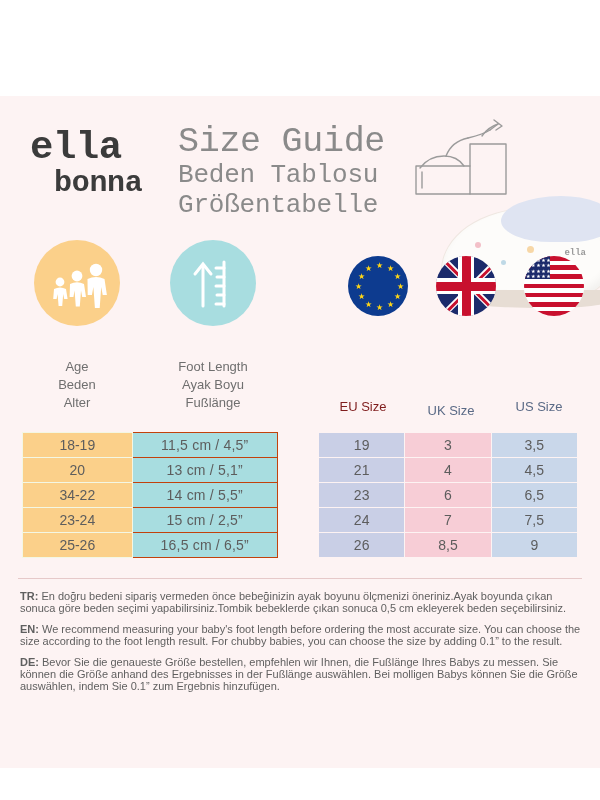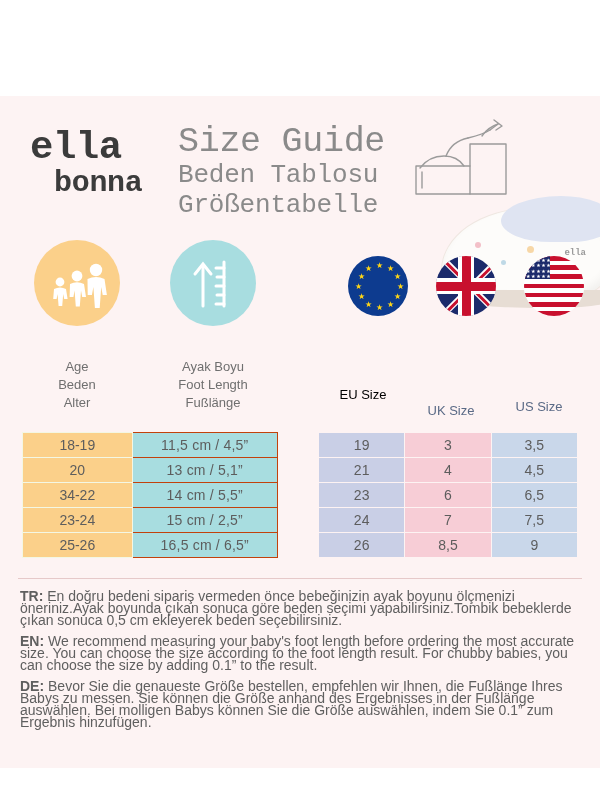--- a/index.html
+++ b/index.html
@@ -111,21 +111,21 @@
   .us-canton {
     position: absolute; left: 0; top: 0; width: 26px; height: 23px; background: #1b2a6b;
     color: #fff; font-size: 5px; line-height: 5.4px; letter-spacing: 0.6px;
     padding: 2px 0 0 2px; overflow: hidden;
   }
 
   
   .lbl { position: absolute; text-align: center; color: #6f6f6f; font-size: 13px; line-height: 18px; }
   .lbl-age { left: 22px; top: 358px; width: 110px; }
   .lbl-foot { left: 155px; top: 358px; width: 116px; }
-  .lbl-eu { left: 318px; top: 386px; width: 90px; color: #000000; }
+  .lbl-eu { left: 318px; top: 398px; width: 90px; color: #7f1d1d; }
   .lbl-uk { left: 406px; top: 402px; width: 90px; color: #5a6a86; }
   .lbl-us { left: 494px; top: 398px; width: 90px; color: #5a6a86; }
 
   
   .tbl { position: absolute; border-collapse: collapse; }
   .tbl td {
     text-align: center; color: #5d5d5d; font-size: 14px;
     height: 25px; vertical-align: middle;
   }
   .t-left { left: 22px; top: 432px; width: 256px; }
@@ -144,21 +144,21 @@
   .t-right td.us { background: #c9d7ea; text-align: center; }
 
   
   .divider {
     position: absolute; left: 18px; top: 578px; width: 564px; height: 1px;
     background: #e6c9c9;
   }
   .notes { position: absolute; left: 20px; top: 590px; width: 562px; }
   .note { margin-bottom: 9px; }
   .note p {
-    font-size: 14px; color: #5f5f5f; line-height: 12px;
+    font-size: 11px; color: #5f5f5f; line-height: 12px;
   }
   .note .code { font-weight: bold; }
 </style>
 </head>
 <body>
 
 <div class="page">
   <div class="sheet"></div>
 
   <div class="header">
@@ -282,22 +282,22 @@
     </div>
   </div>
 
   <div class="lbl lbl-age">
     <div>Age</div>
     <div>Beden</div>
     <div>Alter</div>
   </div>
 
   <div class="lbl lbl-foot">
+    <div>Foot Length</div>
     <div>Ayak Boyu</div>
-    <div>Foot Length</div>
     <div>Fußlänge</div>
   </div>
 
   <div class="lbl lbl-eu">EU Size</div>
   <div class="lbl lbl-uk">UK Size</div>
   <div class="lbl lbl-us">US Size</div>
 
   <table class="tbl t-left">
     <tbody>
         <tr>

